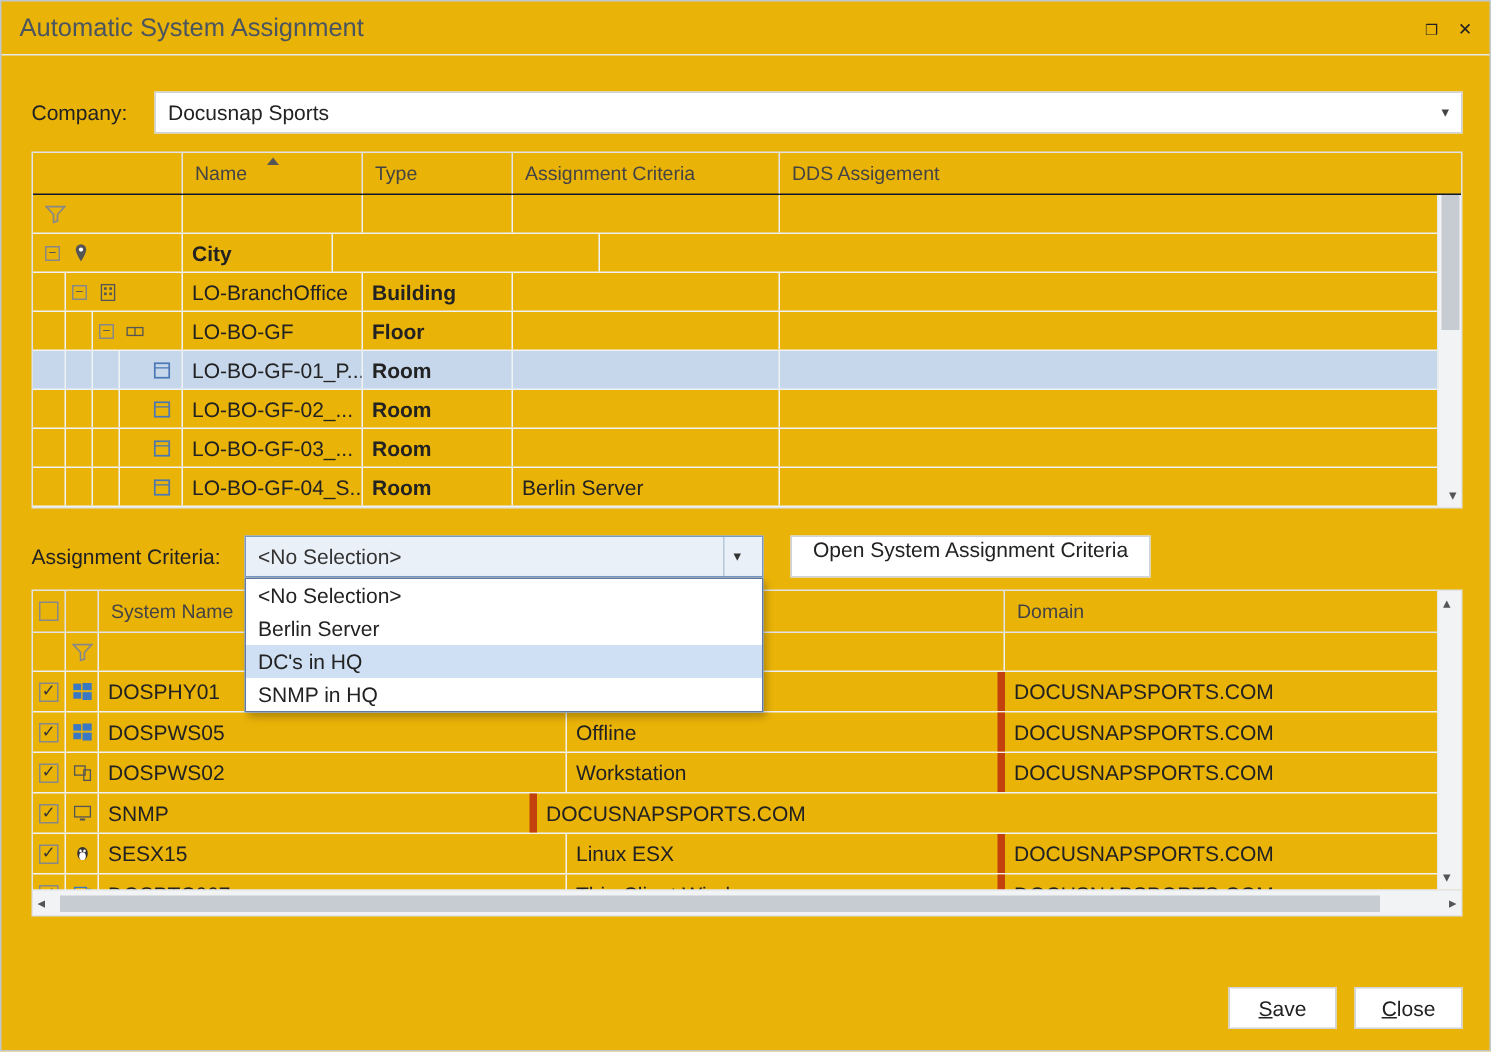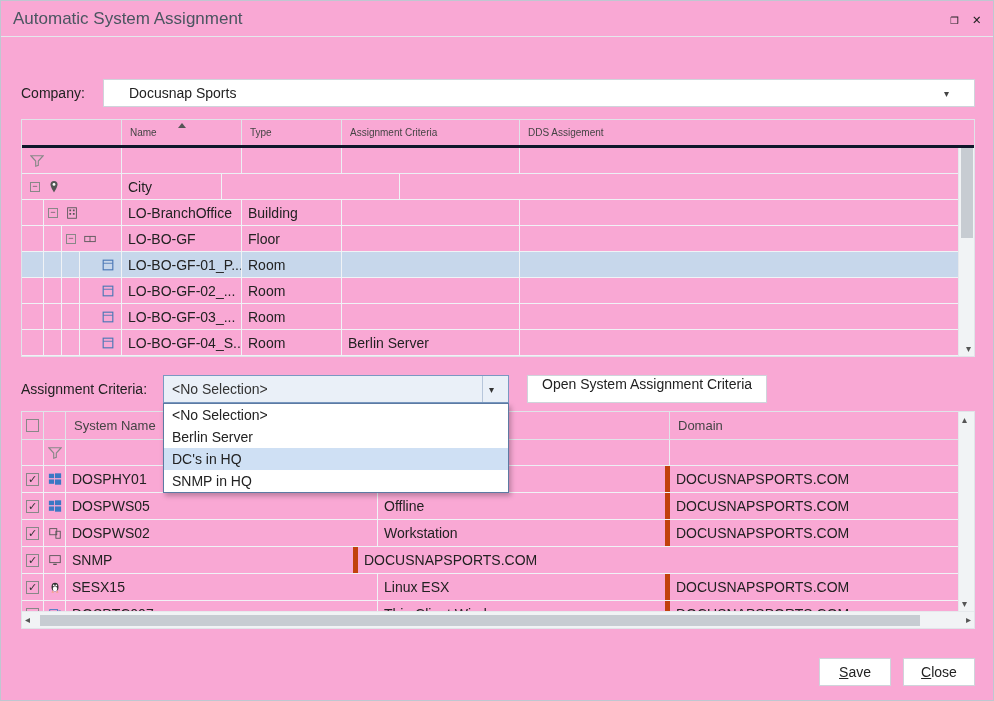--- a/index.html
+++ b/index.html
@@ -1,31 +1,31 @@
 <!DOCTYPE html>
 <html><head>
 <meta charset="utf-8">
 <style>
   * { box-sizing: border-box; font-family: "Segoe UI", Arial, sans-serif; }
   html, body { margin:0; padding:0; background:#fff; }
-  .window { width:994px; height:701px; border:1px solid #bfc7d1; position:relative; background:#f9a8d4; }
+  .window { width:994px; height:701px; border:1px solid #bfc7d1; position:relative; background:#eab308; }
   .titlebar { height:36px; display:flex; align-items:center; padding:0 12px; color:#4a5560; font-size:17px; border-bottom:1px solid #e5e8ec; }
   .title-text { flex:1; }
   .win-controls { display:flex; gap:14px; align-items:center; }
   .win-controls span { font-size:14px; color:#222; cursor:pointer; font-family: monospace; }
   .content { position:absolute; top:36px; left:0; right:0; bottom:0; padding:14px 18px 16px 20px; }
 
-  .row-company { display:flex; align-items:center; margin:28px 0 12px 0; }
+  .row-company { display:flex; align-items:center; margin:10px 0 12px 0; }
   .lab { font-size:14px; color:#222; width:82px; }
-  .combo-company { flex:1; height:28px; border:1px solid #cfd4db; display:flex; align-items:center; padding:0 25px; font-size:14px; color:#222; background:#fff; }
+  .combo-company { flex:1; height:28px; border:1px solid #cfd4db; display:flex; align-items:center; padding:0 8px; font-size:14px; color:#222; background:#fff; }
   .combo-arrow { margin-left:auto; font-size:10px; color:#444; }
 
   
   .tree-grid { border:1px solid #e0e4e9; height:238px; position:relative; }
-  .tg-header { display:flex; height:28px; border-bottom:3px solid #0f172a; font-size:10px; color:#444; }
+  .tg-header { display:flex; height:28px; border-bottom:1px solid #0f172a; font-size:13px; color:#444; }
   .tg-h { border-right:1px solid #e0e4e9; display:flex; align-items:center; padding:0 8px; position:relative; }
   .tg-h.sort::after { content:""; position:absolute; top:3px; left:50%; transform:translateX(-50%); border-left:4px solid transparent; border-right:4px solid transparent; border-bottom:5px solid #555; }
   .tg-h0 { width:100px; }
   .tg-h1 { width:120px; }
   .tg-h2 { width:100px;align-items:center; }
   .tg-h3 { width:178px; }
   .tg-h4 { flex:1; border-right:none; }
   .tg-vscroll { position:absolute; right:0; top:28px; bottom:0; width:16px; background:#f1f3f5; border-left:1px solid #e6e9ed; }
   .tg-vthumb { position:absolute; top:0; left:2px; width:12px; height:90px; background:#c7ccd2; }
   .tg-arrow { position:absolute; right:3px; bottom:2px; font-size:10px; color:#555; }
@@ -35,21 +35,21 @@
   .tg-f0 { width:100px; display:flex; align-items:center; justify-content:flex-start; padding-left:8px; }
   .tg-f1 { width:120px; }
   .tg-f2 { width:100px; }
   .tg-f3 { width:178px; }
   .tg-f4 { flex:1; border-right:none; }
 
   .tg-row { display:flex; height:26px; align-items:center; border-bottom:1px solid #f0f3f6; font-size:14px; color:#222; }
   .tg-row.selected { background:#c7d7eb; }
   .tg-c0 { width:100px; display:flex; align-items:center; padding-left:4px; border-right:1px solid #f0f3f6; height:100%; }
   .tg-c1 { width:120px; display:flex; align-items:center; padding:0 6px; border-right:1px solid #f0f3f6; height:100%; white-space:nowrap; overflow:hidden; text-overflow:ellipsis; }
-  .tg-c2 { width:100px; display:flex; align-items:center; padding:0 6px; border-right:1px solid #f0f3f6; height:100%; }
+  .tg-c2 { width:100px; display:flex; align-items:center; padding:0 6px; border-right:1px solid #f0f3f6; height:100%;font-weight:bold; }
   .tg-c3 { width:178px; display:flex; align-items:center; padding:0 6px; border-right:1px solid #f0f3f6; height:100%; }
   .tg-c4 { flex:1; display:flex; align-items:center; padding:0 6px; height:100%; }
   .toggle { width:10px; height:10px; border:1px solid #888; margin-right:0; display:inline-flex; align-items:center; justify-content:center; font-size:9px; line-height:9px; color:#555; }
   .ind { display:inline-block; }
   .ticon { width:16px; height:16px; display:inline-flex; align-items:center; justify-content:center; margin-left:2px; }
 
   
   .criteria-row { display:flex; align-items:center; margin:18px 0 8px 0; position:relative; }
   .criteria-label { font-size:14px; color:#222; width:142px; }
   .criteria-combo { width:346px; height:28px; border:1px solid #7a99c2; background:#eaf0f8; display:flex; align-items:center; padding:0 8px; font-size:14px; color:#333; }

